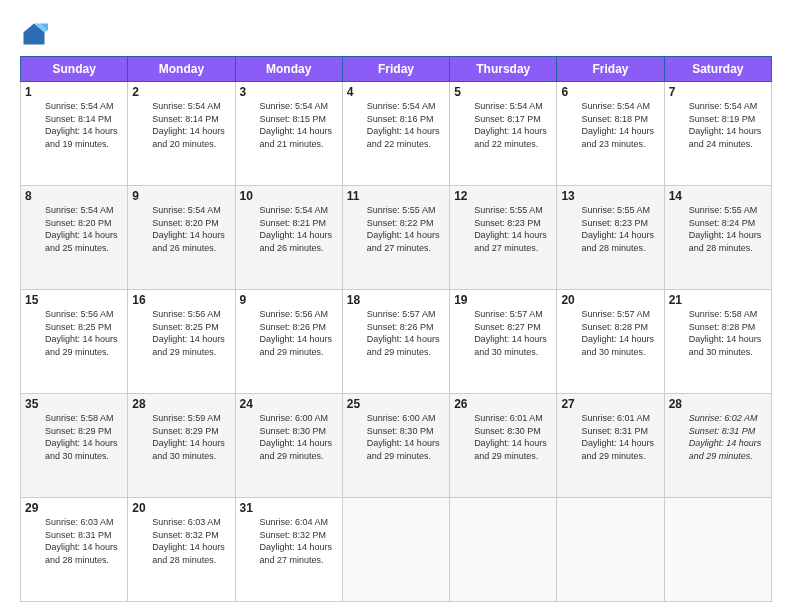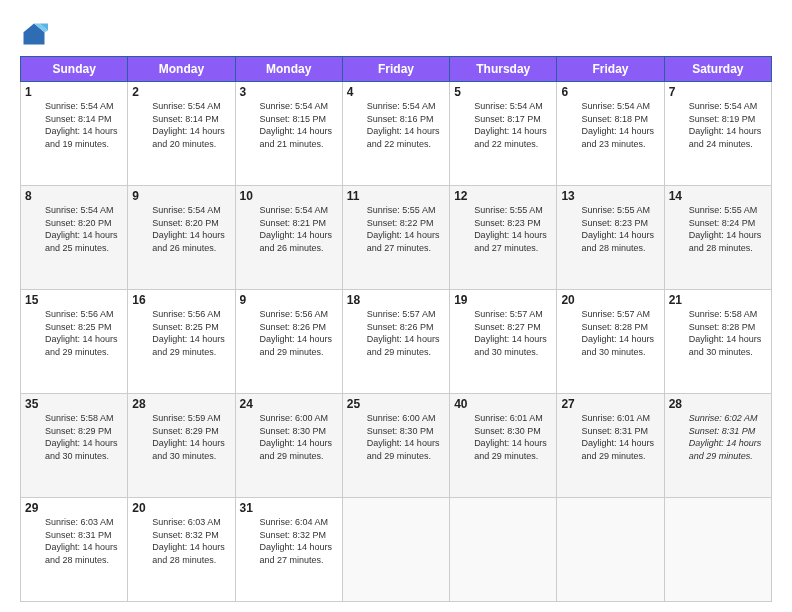--- a/index.html
+++ b/index.html
@@ -309,21 +309,21 @@
 and 29 minutes.</div>
           </td>
           <td>
             <span class="day-num">25</span>
             <div class="day-info" style="white-space: pre-line;">Sunrise: 6:00 AM
 Sunset: 8:30 PM
 Daylight: 14 hours
 and 29 minutes.</div>
           </td>
           <td>
-            <span class="day-num">40</span>
+            <span class="day-num">26</span>
             <div class="day-info" style="white-space: pre-line;">Sunrise: 6:01 AM
 Sunset: 8:30 PM
 Daylight: 14 hours
 and 29 minutes.</div>
           </td>
           <td>
             <span class="day-num">27</span>
             <div class="day-info" style="white-space: pre-line;">Sunrise: 6:01 AM
 Sunset: 8:31 PM
 Daylight: 14 hours

